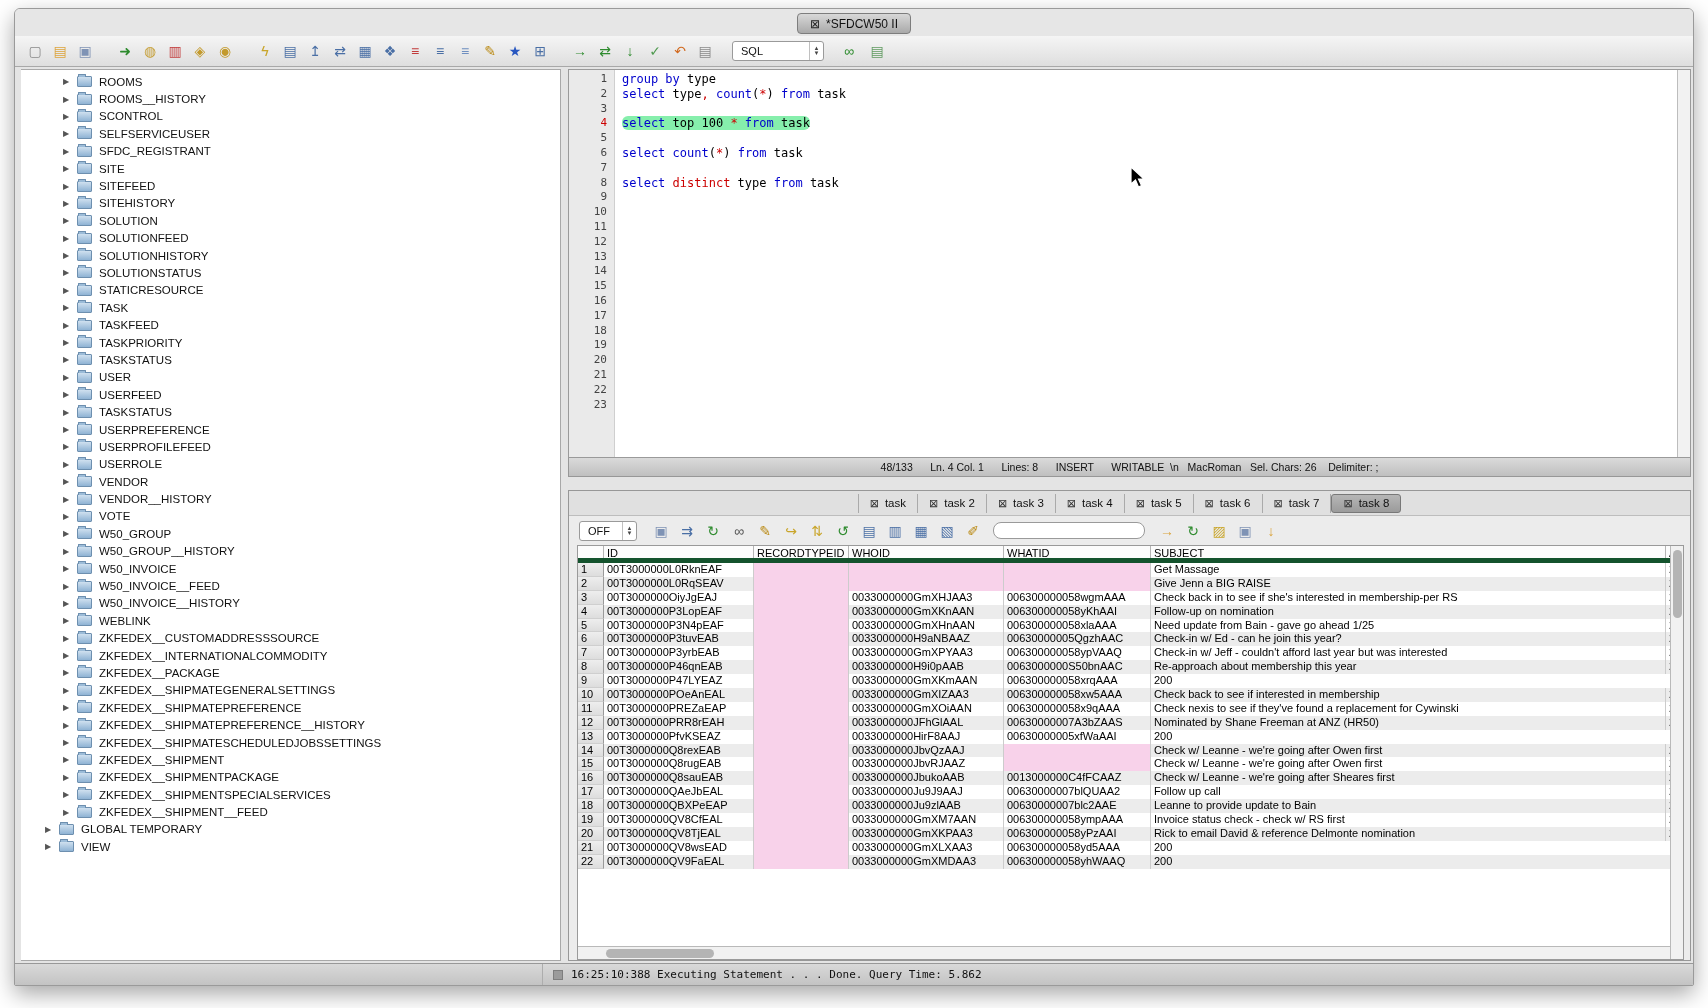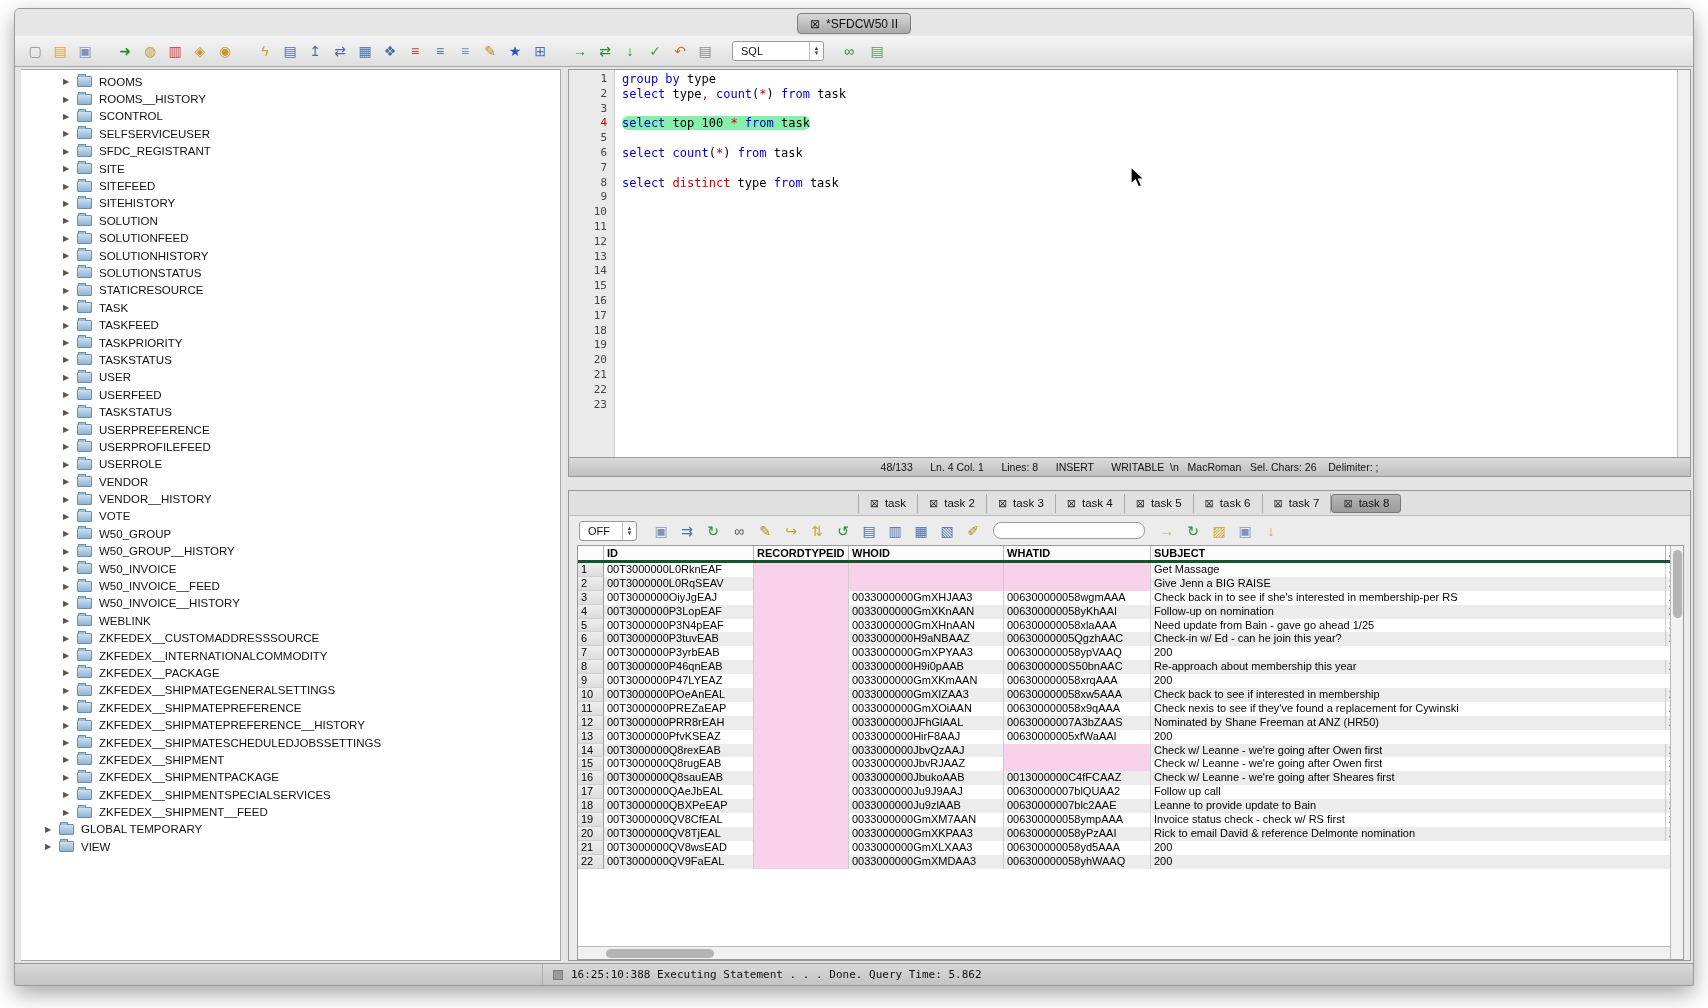--- a/index.html
+++ b/index.html
@@ -52,21 +52,21 @@
   .rtabs { height:25px; display:flex; align-items:center; justify-content:center; background:#e0e0e0; border-bottom:1px solid #bdbdbd; flex:none; }
   .rtab { height:19px; display:flex; align-items:center; gap:6px; padding:0 11px; font-size:11.5px; color:#111; border-right:1px solid #aaa; }
   .rtab:first-child { border-left:1px solid #aaa; }
   .rtab .closebox { font-size:11px; color:#333; }
   .rtab.active { background:linear-gradient(#b6b6b6,#9b9b9b); border:1px solid #787878; border-radius:3px; }
   .rtoolbar { height:29px; display:flex; align-items:center; padding:0 10px; gap:6px; background:#ececec; flex:none; }
   .offcombo { width:58px; }
   .searchfield { width:152px; height:17px; background:#fff; border:1px solid #9a9a9a; border-radius:8px; font-size:11px; padding:0 6px; margin-left:4px; }
   .tablewrap { flex:1; margin:0 6px 0 8px; border:1px solid #9a9a9a; background:#fff; display:flex; min-height:0; position:relative; }
   .grid { flex:1; min-width:0; overflow:hidden; display:flex; flex-direction:column; }
-  .thead { display:flex; height:17px; background:#fcfcfc; border-bottom:3px solid #14532d; flex:none;font-weight:bold; }
+  .thead { display:flex; height:17px; background:#fcfcfc; border-bottom:5px solid #14532d; flex:none; }
   .th { font-size:11px; color:#000; padding:1px 3px 0; border-right:1px solid #b5b5b5; white-space:nowrap; overflow:hidden; flex:none; }
   .tr { display:flex; height:13.9px; flex:none; }
   .tr.even { background:#ececec; }
   .td { font-size:11px; color:#000; padding:0 3px; border-right:1px solid #cccccc; white-space:nowrap; overflow:hidden; flex:none; line-height:13.5px; }
   .td.rownum { background:linear-gradient(#eeeeee,#dddddd); border-right:1px solid #9a9a9a; border-bottom:1px solid #cfcfcf; }
   .td.null { background:#f8d2ea; }
   .c0{width:26px;} .c1{width:150px;} .c2{width:95px;} .c3{width:155px;} .c4{width:147px;} .c5{width:515px;} .c6{flex:1;min-width:20px;border-right:none;}
   .tscroll { width:13px; background:#f1f1f1; border-left:1px solid #b9b9b9; position:relative; flex:none; }
   .tscroll .thumb { position:absolute; left:2px; top:4px; width:9px; height:68px; background:#b4b4b4; border-radius:5px; }
   .hscroll { height:13px; background:#f1f1f1; border-top:1px solid #b9b9b9; position:relative; flex:none; }
@@ -557,20 +557,21 @@
                   <div class="td c4">00630000005QgzhAAC</div>
                   <div class="td c5">Check-in w/ Ed - can he join this year?</div>
                   <div class="td c6">200</div>
                 </div>
                 <div class="tr">
                   <div class="td c0 rownum">7</div>
                   <div class="td c1">00T3000000P3yrbEAB</div>
                   <div class="td c2 null"></div>
                   <div class="td c3">0033000000GmXPYAA3</div>
                   <div class="td c4">006300000058ypVAAQ</div>
+                  <div class="td c5">Check-in w/ Jeff - couldn't afford last year but was interested</div>
                   <div class="td c6">200</div>
                 </div>
                 <div class="tr even">
                   <div class="td c0 rownum">8</div>
                   <div class="td c1">00T3000000P46qnEAB</div>
                   <div class="td c2 null"></div>
                   <div class="td c3">0033000000H9i0pAAB</div>
                   <div class="td c4">0063000000S50bnAAC</div>
                   <div class="td c5">Re-approach about membership this year</div>
                   <div class="td c6">200</div>

